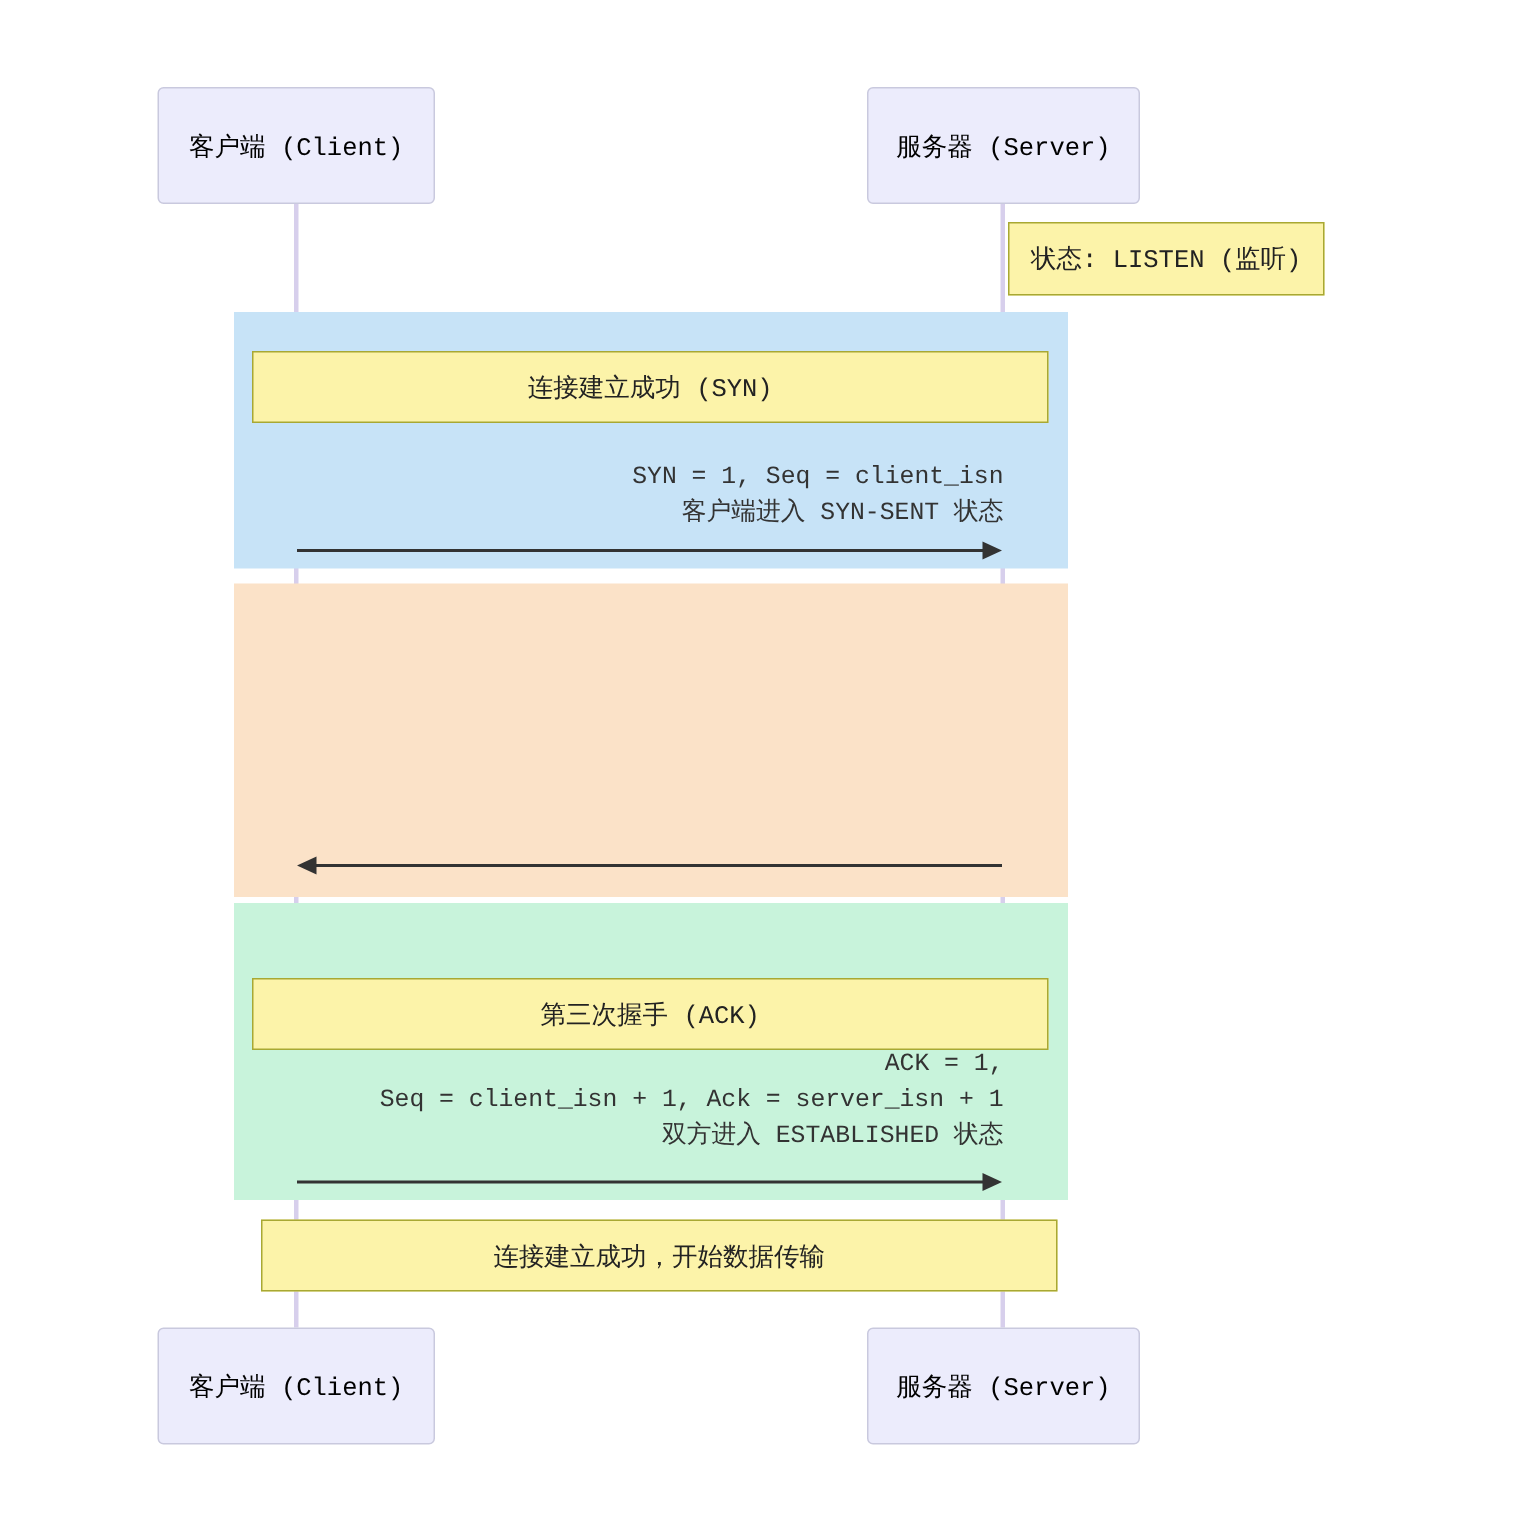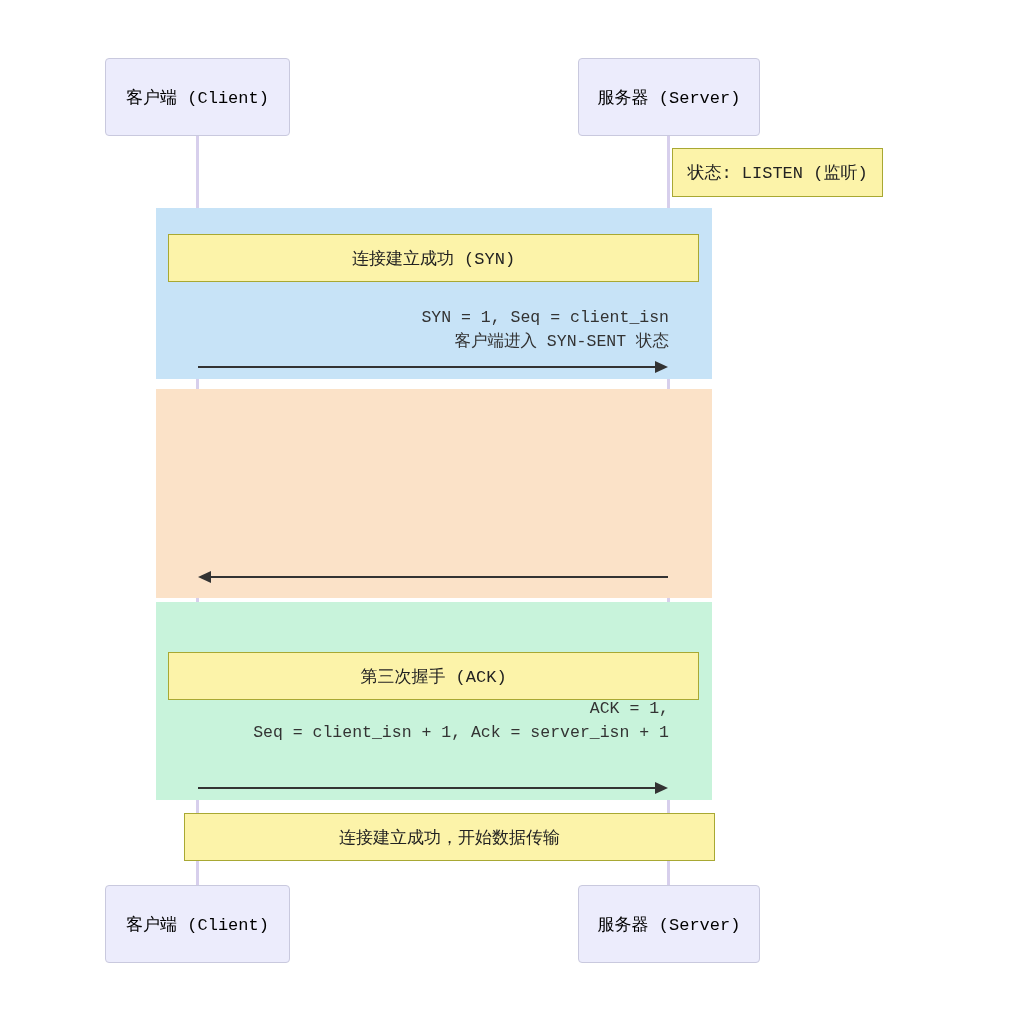--- a/index.html
+++ b/index.html
@@ -31,21 +31,21 @@
   .phase.p2{top:602px;height:198px;}
   .note{
     position:absolute;background:#fcf3a9;border:1px solid #a8a833;
     display:flex;align-items:center;justify-content:center;
     font-size:17px;color:#222;box-sizing:border-box;text-align:center;
   }
   .note.listen{left:672px;top:148px;width:211px;height:49px;}
   .note.title0{left:168px;top:234px;width:531px;height:48px;}
   .note.title1{left:168px;top:415px;width:531px;height:48px;}
   .note.title2{left:168px;top:652px;width:531px;height:48px;}
-  .note.final{left:184px;top:813px;width:531px;height:48px;}
+  .note.final{left:174px;top:813px;width:531px;height:48px;}
   .msg{
     position:absolute;left:197px;width:472px;text-align:right;
     font-size:16.5px;line-height:24px;color:#333;
   }
   .msg.m0{top:306px;}
   .msg.m1{top:487px;}
   .msg.m2{top:697px;}
   .arrow-line{
     position:absolute;height:2px;background:#333333;
   }
@@ -86,20 +86,21 @@
   <div class="arrow-line a0"></div>
   <div class="arrow-head right h0"></div>
 
   <div class="arrow-line a1"></div>
   <div class="arrow-head left h1"></div>
 
   <div class="note title2">第三次握手 (ACK)</div>
   <div class="msg m2">
     <div>ACK = 1,</div>
     <div>Seq = client_isn + 1, Ack = server_isn + 1</div>
+    <div>双方进入 ESTABLISHED 状态</div>
   </div>
   <div class="arrow-line a2"></div>
   <div class="arrow-head right h2"></div>
 
   <div class="note final">连接建立成功，开始数据传输</div>
 
   <div class="actor client bottom">客户端 (Client)</div>
   <div class="actor server bottom">服务器 (Server)</div>
 
 </div>

